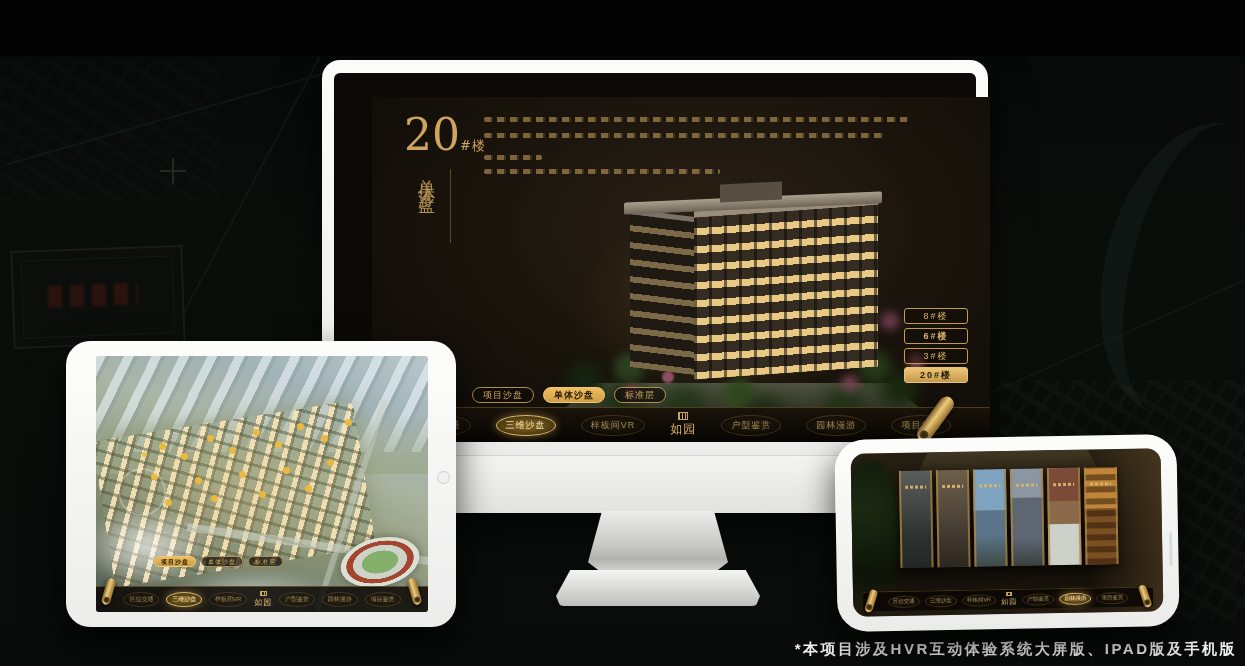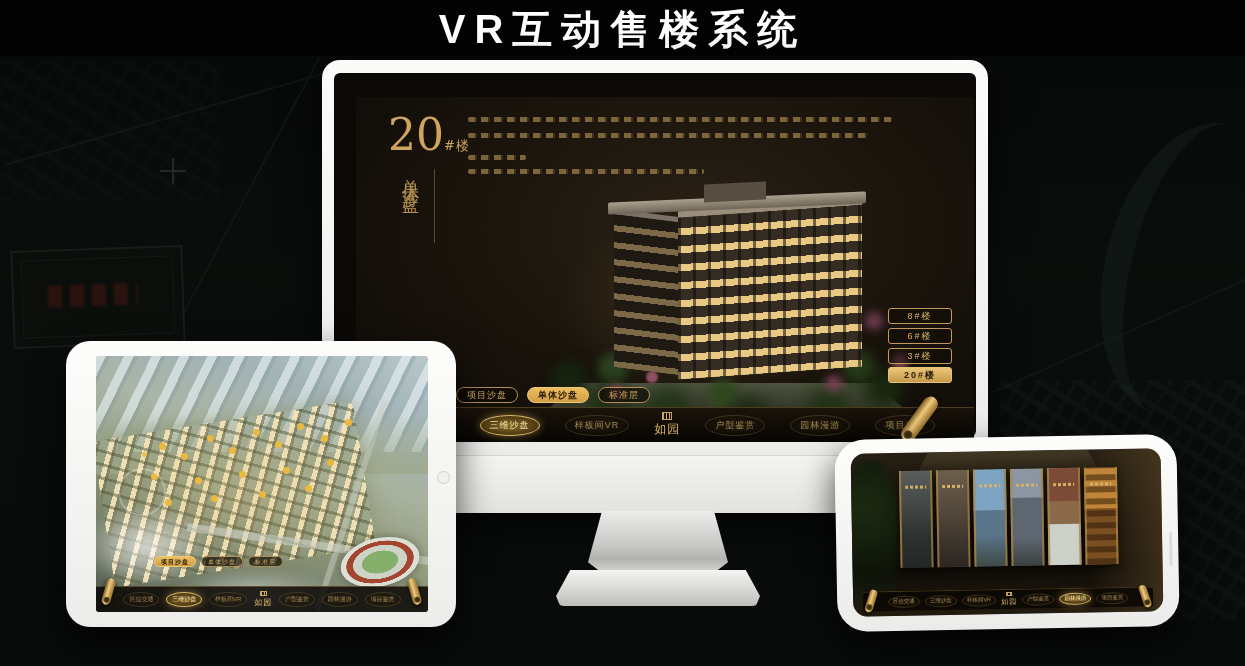--- a/index.html
+++ b/index.html
@@ -39,21 +39,21 @@
   .monitor-chin{position:absolute;left:0;bottom:0;width:100%;height:58px;border-top:1px solid #d4d4d1;
     background:linear-gradient(#f4f4f2,#e2e2df);border-radius:0 0 18px 18px;}
   .stand-neck{position:absolute;left:588px;top:511px;width:140px;height:64px;
     background:linear-gradient(180deg,#ececea,#c7c7c5 55%,#b2b2b0 75%,#dcdcda);
     clip-path:polygon(10% 0,90% 0,100% 80%,88% 100%,12% 100%,0 80%);}
   .stand-base{position:absolute;left:556px;top:570px;width:204px;height:36px;
     background:linear-gradient(180deg,#f5f5f3,#cfcfcc 70%,#bdbdbb);
     clip-path:polygon(7% 0,93% 0,100% 72%,98% 100%,2% 100%,0 72%);border-radius:8px;}
 
   
-  .screen{position:absolute;left:22px;top:24px;width:618px;height:345px;overflow:hidden;
+  .screen{position:absolute;left:38px;top:24px;width:618px;height:345px;overflow:hidden;
     background:radial-gradient(ellipse at 55% 38%,#2a2115 0%,#1a140c 48%,#0d0a06 100%);}
   .hero-no{position:absolute;left:32px;top:16px;color:#cfa45f;font-family:"DejaVu Serif",serif;
     font-size:44px;line-height:1;}
   .hero-no small{font-size:13px;letter-spacing:1px;}
   .hero-vert{position:absolute;left:44px;top:68px;writing-mode:vertical-rl;color:#b28e50;
     font-size:17px;letter-spacing:6px;font-family:"DejaVu Serif",serif;}
   .hero-rule{position:absolute;left:78px;top:72px;width:1px;height:74px;background:rgba(180,145,80,.45);}
   .desc-line{position:absolute;height:5px;border-radius:2px;background:
     repeating-linear-gradient(90deg,rgba(205,165,95,.55) 0 7px,rgba(205,165,95,.18) 7px 9px,transparent 9px 13px);}
 
@@ -203,21 +203,21 @@
   <div class="bg-line" style="left:980px;top:330px;width:300px;height:2px;transform:rotate(-24deg);"></div>
   <div class="bg-plaque">
     <div class="bg-seal"></div>
   </div>
   <div class="star-v"></div>
   <div class="star-h"></div>
   <div class="bg-river"></div>
   <div class="bg-blocks" style="left:1000px;top:380px;width:245px;height:240px;"></div>
   <div class="bg-blocks" style="left:0;top:60px;width:220px;height:140px;opacity:.08;"></div>
 
-  <div class="page-title">VR互动售楼系统</div>
+  <div class="footnote">*本项目涉及HVR互动体验系统大屏版、IPAD版及手机版</div>
 
   <div class="monitor">
     <div class="monitor-bezel">
       <div class="screen">
 
         <div class="hero-no">
           <span>20</span><small>#楼</small>
         </div>
         <div class="hero-rule"></div>
         <div class="hero-vert">单体沙盘</div>
@@ -232,21 +232,21 @@
           <div class="platform"></div>
           <div class="trees"></div>
           <div class="bldg-side"></div>
           <div class="bldg-front"></div>
           <div class="bldg-roof"></div>
           <div class="bldg-pent"></div>
           <div class="blossoms"></div>
         </div>
 
         <div class="bldg-btn" style="top:211px;">8#楼</div>
-        <div class="bldg-btn" style="top:231px;">6#楼</div>
+        <div class="bldg-btn" style="top:231px;font-weight:bold;">6#楼</div>
         <div class="bldg-btn" style="top:251px;">3#楼</div>
         <div class="bldg-btn active" style="top:270px;">20#楼</div>
 
         <div class="subtabs">
           <div class="subtab">项目沙盘</div>
           <div class="subtab active">单体沙盘</div>
           <div class="subtab">标准层</div>
         </div>
 
         <div class="scroll-handle desk-scroll"></div>

